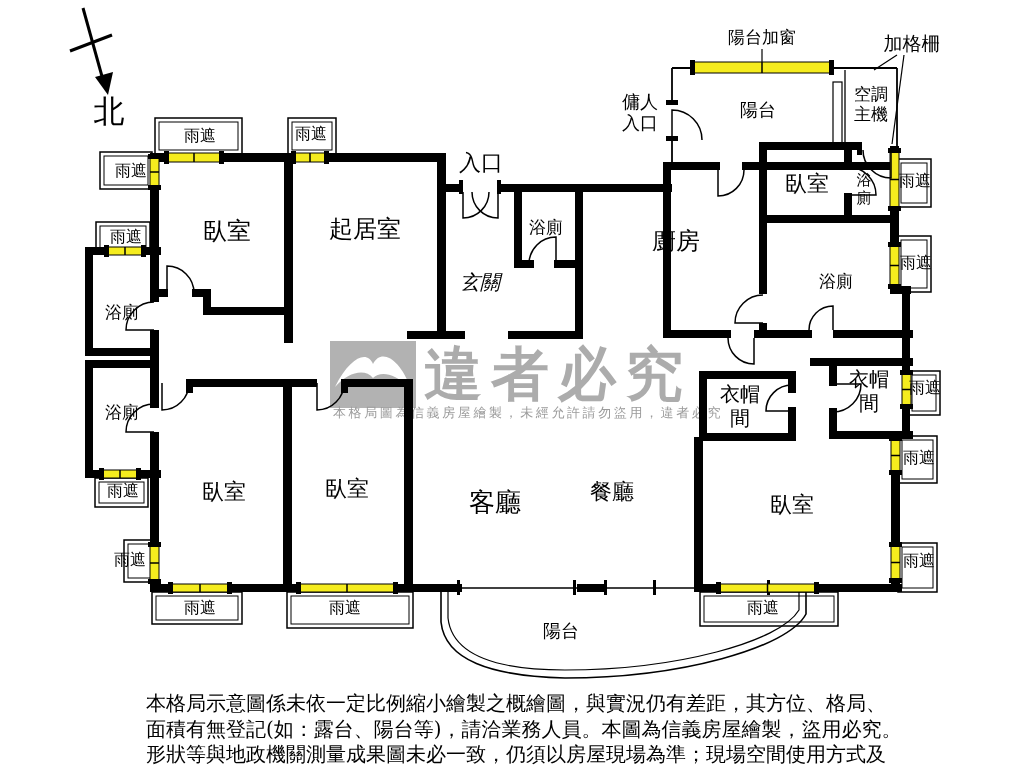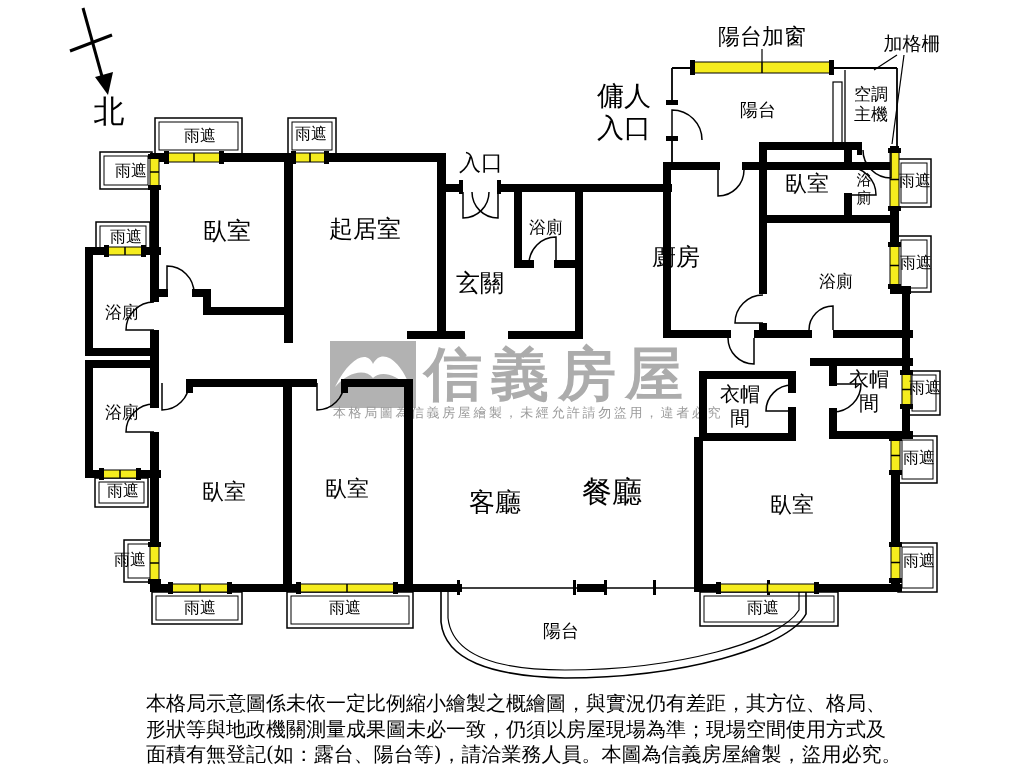--- a/index.html
+++ b/index.html
@@ -22,21 +22,21 @@
 <body>
 
 <div class="canvas">
 
   <div>
     <div class="wm-logo">
       <svg width="86" height="67" viewBox="0 0 86 67">
         <path d="M5,46 C20,16 37,9 43,23 C51,7 70,17 81,48 C62,30 50,31 43,37 C35,27 18,31 5,46 Z" fill="#ffffff"></path>
       </svg>
     </div>
-    <div class="wm-brand">信義房屋</div>
+    <div class="wm-brand">違者必究</div>
     <div class="wm-notice">本格局圖為信義房屋繪製，未經允許請勿盜用，違者必究</div>
   </div>
 
   <svg id="plan" width="1024" height="768" viewBox="0 0 1024 768">
     <g stroke="#000" stroke-width="3" fill="none">
       <path d="M83,8 L103,80"></path>
       <path d="M70,51 L112,35"></path>
       <polygon points="108,95 95,77 113,72" fill="#000" stroke="none"></polygon>
     </g>
     <g id="thin-lines" stroke="#000" stroke-width="1.8" fill="none">
@@ -243,40 +243,40 @@
       <path d="M317,383 L317,410 A27,27 0 0 0 344,383"></path>
       <path d="M556,264 L556,237 A27,27 0 0 0 529,264"></path>
     </g>
   </svg>
 
   <div id="labels-layer">
       <div class="lbl" style="left: 109px; top: 111px; font-size: 31px;">北</div>
       <div class="lbl" style="left: 227px; top: 231px; font-size: 24px;">臥室</div>
       <div class="lbl" style="left: 365px; top: 229px; font-size: 24px;">起居室</div>
       <div class="lbl" style="left: 481px; top: 163px; font-size: 22px;">入口</div>
-      <div class="lbl" style="left: 480px; top: 283px; font-size: 24px;">玄關</div>
+      <div class="lbl" style="left: 480px; top: 283px; font-size: 20px; font-style: italic;">玄關</div>
       <div class="lbl" style="left: 546px; top: 227px; font-size: 17px;">浴廁</div>
-      <div class="lbl" style="left: 676px; top: 241px; font-size: 24px; margin-top: 16px;">廚房</div>
-      <div class="lbl" style="left: 624px; top: 112px; font-size: 27px;">傭人
+      <div class="lbl" style="left: 676px; top: 241px; font-size: 24px;">廚房</div>
+      <div class="lbl" style="left: 640px; top: 112px; font-size: 18px;">傭人
 入口</div>
       <div class="lbl" style="left: 758px; top: 110px; font-size: 18px;">陽台</div>
       <div class="lbl" style="left: 871px; top: 104px; font-size: 17px;">空調
 主機</div>
-      <div class="lbl" style="left: 762px; top: 37px; font-size: 22px;">陽台加窗</div>
+      <div class="lbl" style="left: 762px; top: 37px; font-size: 17px;">陽台加窗</div>
       <div class="lbl" style="left: 912px; top: 43px; font-size: 19px;">加格柵</div>
       <div class="lbl" style="left: 807px; top: 184px; font-size: 22px;">臥室</div>
       <div class="lbl" style="left: 864px; top: 190px; font-size: 15px;">浴
 廁</div>
       <div class="lbl" style="left: 836px; top: 281px; font-size: 17px;">浴廁</div>
       <div class="lbl" style="left: 122px; top: 312px; font-size: 17px;">浴廁</div>
       <div class="lbl" style="left: 122px; top: 412px; font-size: 17px;">浴廁</div>
       <div class="lbl" style="left: 224px; top: 492px; font-size: 22px;">臥室</div>
       <div class="lbl" style="left: 347px; top: 489px; font-size: 22px;">臥室</div>
       <div class="lbl" style="left: 495px; top: 502px; font-size: 26px;">客廳</div>
-      <div class="lbl" style="left: 612px; top: 492px; font-size: 30px;">餐廳</div>
+      <div class="lbl" style="left: 612px; top: 492px; font-size: 22px;">餐廳</div>
       <div class="lbl" style="left: 740px; top: 407px; font-size: 20px;">衣帽
 間</div>
       <div class="lbl" style="left: 869px; top: 392px; font-size: 20px;">衣帽
 間</div>
       <div class="lbl" style="left: 792px; top: 505px; font-size: 22px;">臥室</div>
       <div class="lbl" style="left: 561px; top: 631px; font-size: 18px;">陽台</div>
       <div class="lbl" style="left: 200px; top: 136px; font-size: 16px;">雨遮</div>
       <div class="lbl" style="left: 311px; top: 134px; font-size: 16px;">雨遮</div>
       <div class="lbl" style="left: 131px; top: 171px; font-size: 16px;">雨遮</div>
       <div class="lbl" style="left: 126px; top: 237px; font-size: 16px;">雨遮</div>
@@ -287,16 +287,16 @@
       <div class="lbl" style="left: 763px; top: 608px; font-size: 16px;">雨遮</div>
       <div class="lbl" style="left: 915px; top: 181px; font-size: 16px;">雨遮</div>
       <div class="lbl" style="left: 916px; top: 263px; font-size: 16px;">雨遮</div>
       <div class="lbl" style="left: 925px; top: 388px; font-size: 16px;">雨遮</div>
       <div class="lbl" style="left: 919px; top: 458px; font-size: 16px;">雨遮</div>
       <div class="lbl" style="left: 919px; top: 561px; font-size: 16px;">雨遮</div>
     </div>
 
   <div class="disclaimer">
     <div>本格局示意圖係未依一定比例縮小繪製之概繪圖，與實況仍有差距，其方位、格局、</div>
+    <div>面積有無登記(如：露台、陽台等)，請洽業務人員。本圖為信義房屋繪製，盜用必究。</div>
     <div>形狀等與地政機關測量成果圖未必一致，仍須以房屋現場為準；現場空間使用方式及</div>
-    <div>面積有無登記(如：露台、陽台等)，請洽業務人員。本圖為信義房屋繪製，盜用必究。</div>
   </div>
 </div>
 
 </body></html>

